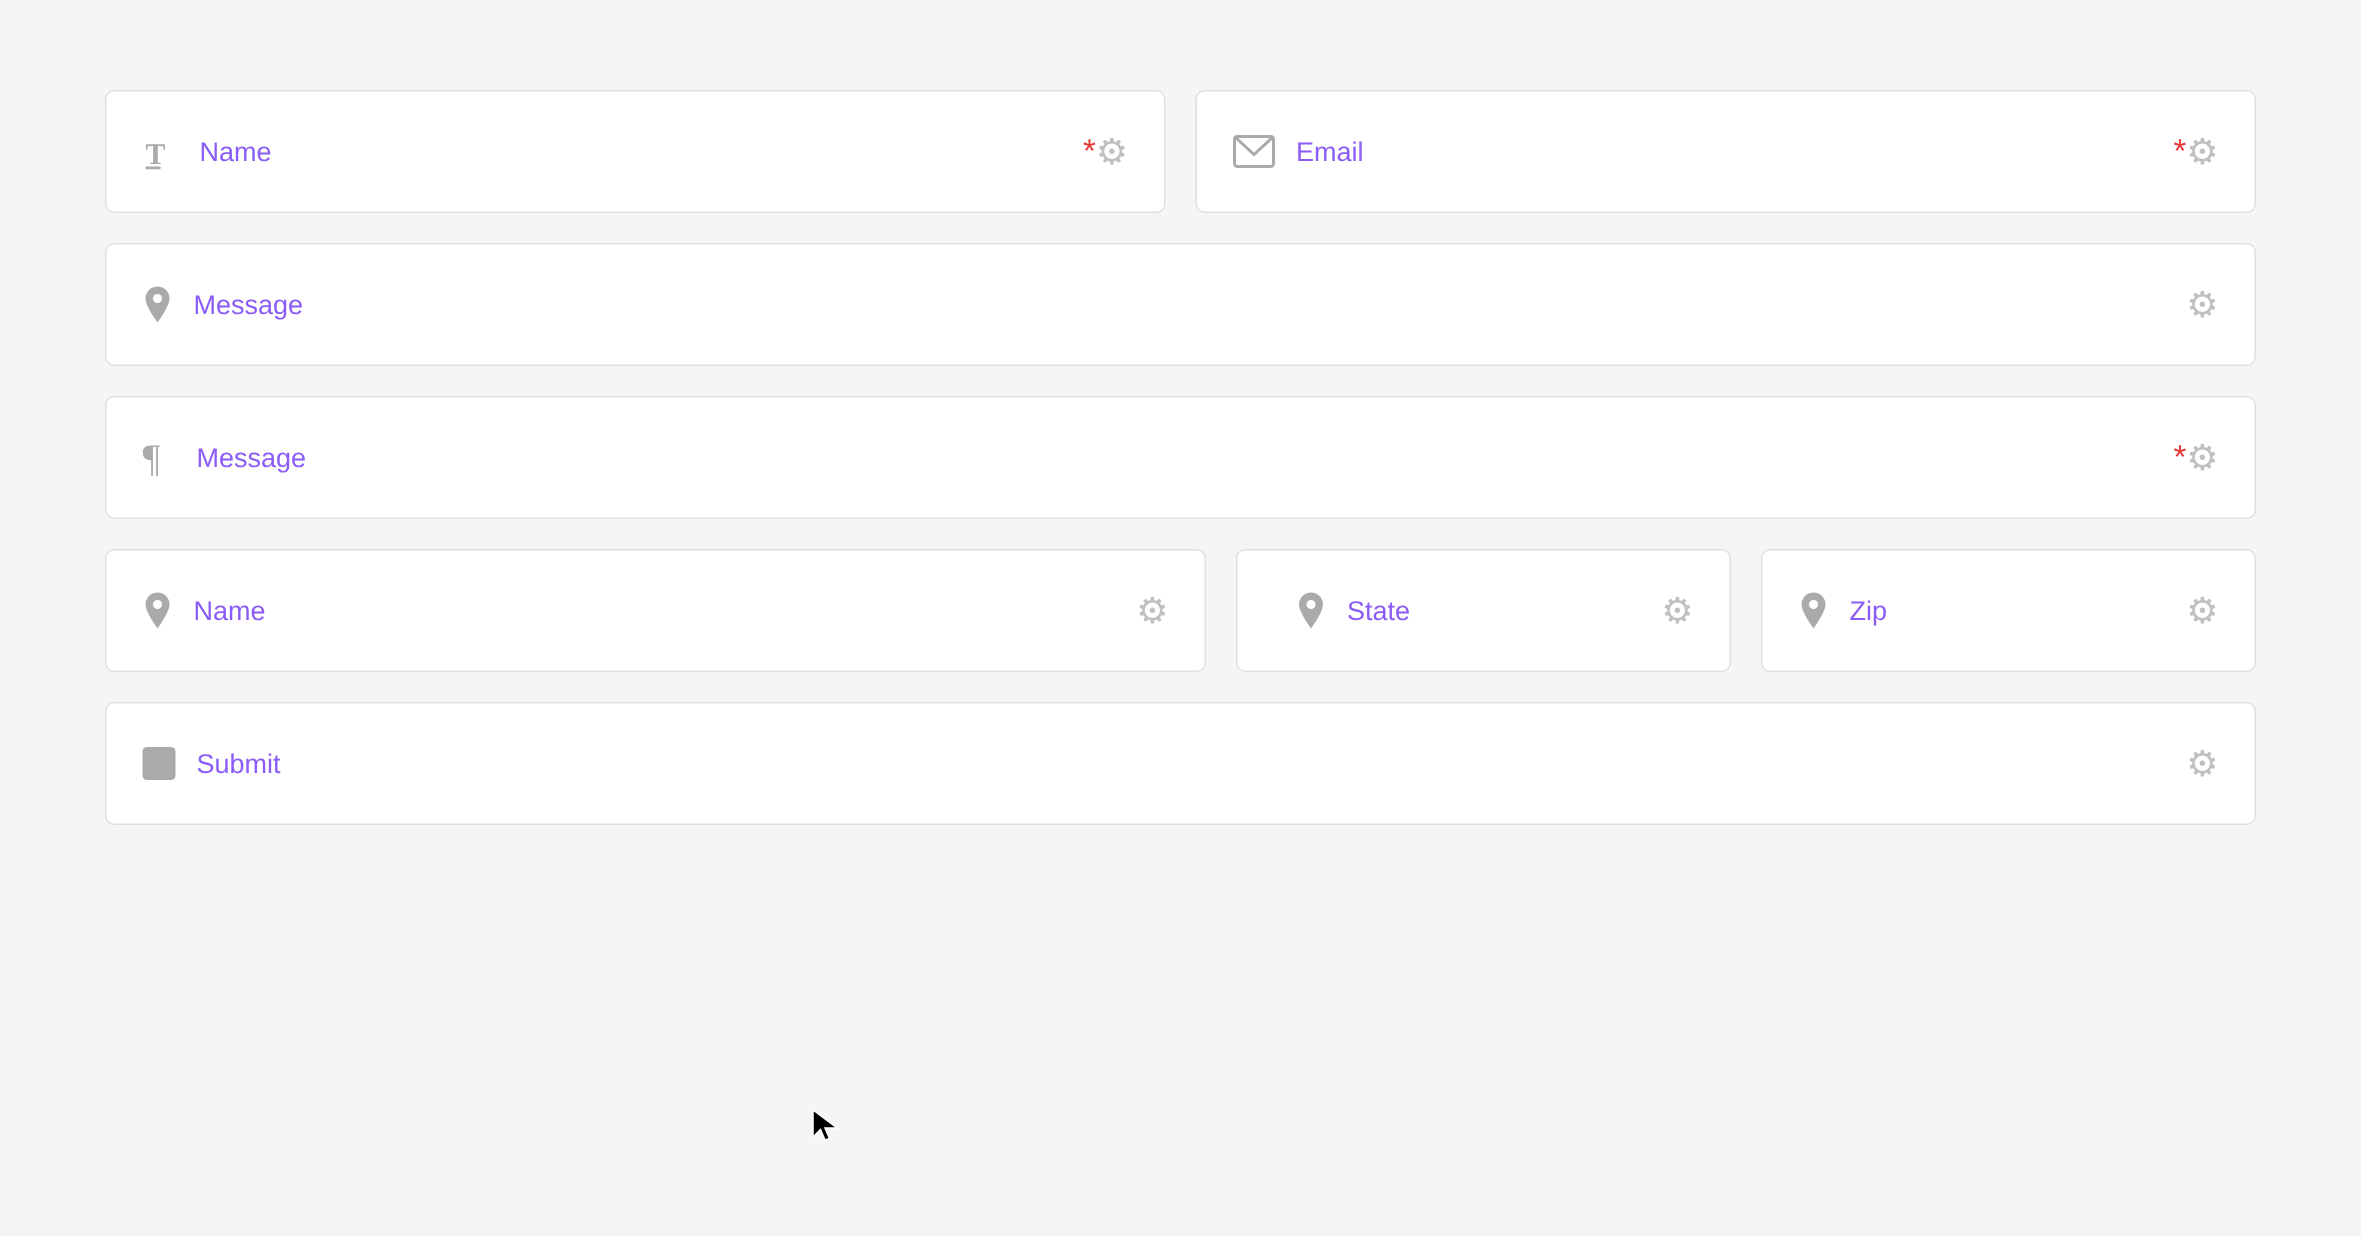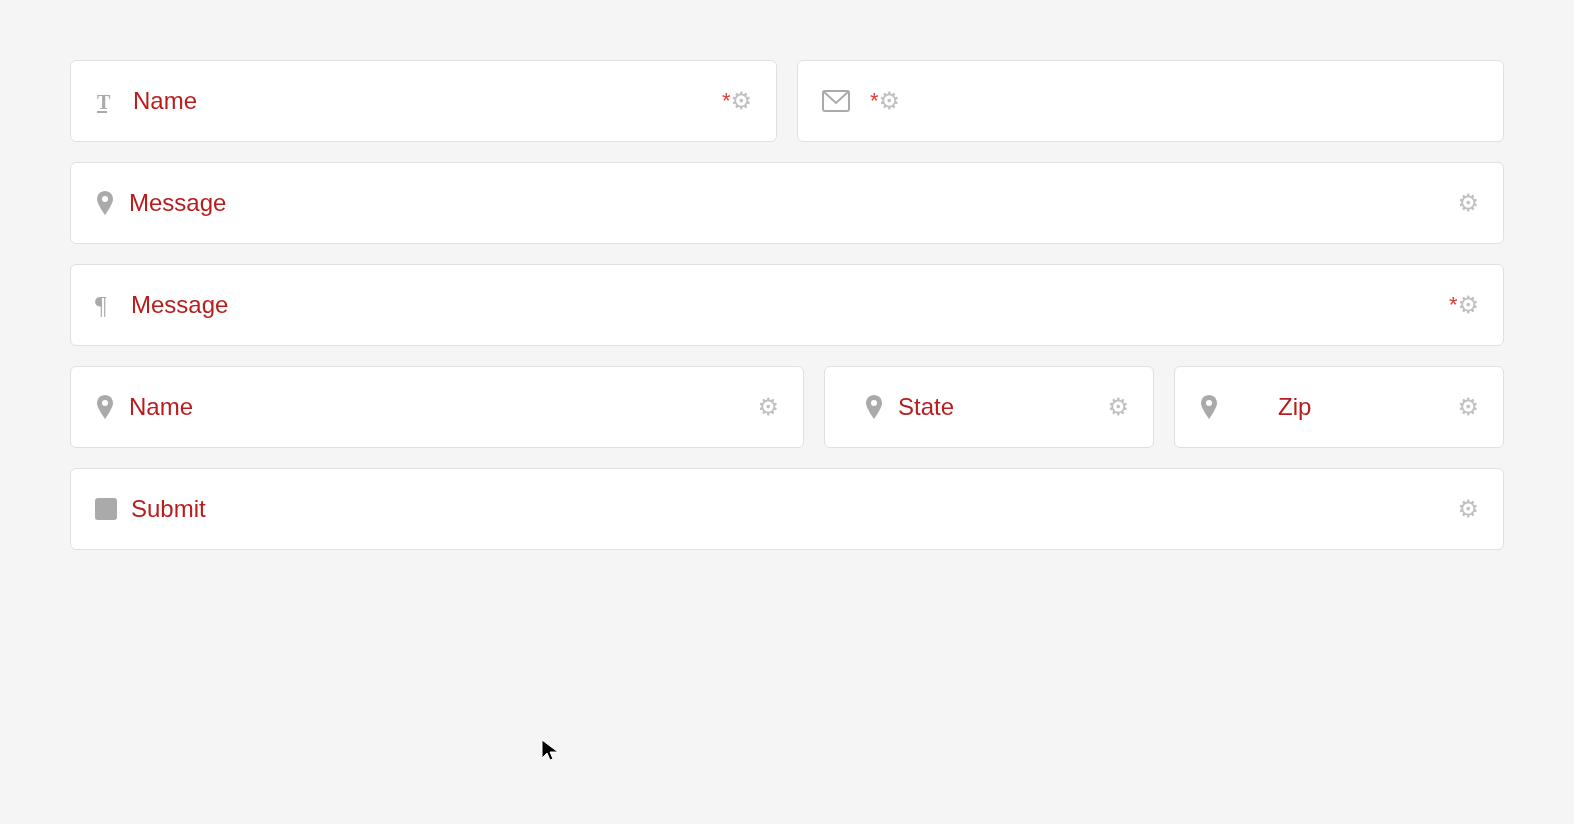--- a/index.html
+++ b/index.html
@@ -41,22 +41,22 @@
     .field-icon {
       color: #aaaaaa;
       font-size: 22px;
       margin-right: 14px;
       flex-shrink: 0;
       display: flex;
       align-items: center;
     }
 
     .field-label {
-      font-size: 24px;
-      color: #b91c1c;
+      font-size: 18px;
+      color: #8b5cf6;
       flex: 1;
     }
 
     .required-star {
       color: #e53935;
       margin-left: 6px;
       font-size: 22px;
     }
 
     .gear-icon {
@@ -104,20 +104,21 @@
       <span class="gear-icon">⚙</span>
     </div>
 
     <div class="field-card">
       <div class="field-icon">
         <svg width="28" height="22" viewBox="0 0 28 22" fill="none" stroke="#aaaaaa" stroke-width="2">
           <rect x="1" y="1" width="26" height="20" rx="2" ry="2"></rect>
           <polyline points="1,1 14,13 27,1"></polyline>
         </svg>
       </div>
+      <span class="field-label">Email</span>
       <span class="required-star">*</span>
       <span class="gear-icon">⚙</span>
     </div>
   </div>
 
   <div class="row">
     <div class="field-card">
       <div class="field-icon">
         <svg width="20" height="26" viewBox="0 0 20 26" fill="none">
           <path d="M10 1C5.58 1 2 4.58 2 9c0 5.25 8 16 8 16s8-10.75 8-16c0-4.42-3.58-8-8-8z" fill="#aaaaaa"></path>
@@ -159,21 +160,21 @@
       <div class="field-icon">
         <svg width="20" height="26" viewBox="0 0 20 26" fill="none">
           <path d="M10 1C5.58 1 2 4.58 2 9c0 5.25 8 16 8 16s8-10.75 8-16c0-4.42-3.58-8-8-8z" fill="#aaaaaa"></path>
           <circle cx="10" cy="9" r="3" fill="white"></circle>
         </svg>
       </div>
       <span class="field-label">State</span>
       <span class="gear-icon">⚙</span>
     </div>
 
-    <div class="field-card" style="flex: 0 0 330px; gap: 45px;">
+    <div class="field-card" style="flex: 0 0 330px;">
       <div class="field-icon">
         <svg width="20" height="26" viewBox="0 0 20 26" fill="none">
           <path d="M10 1C5.58 1 2 4.58 2 9c0 5.25 8 16 8 16s8-10.75 8-16c0-4.42-3.58-8-8-8z" fill="#aaaaaa"></path>
           <circle cx="10" cy="9" r="3" fill="white"></circle>
         </svg>
       </div>
       <span class="field-label">Zip</span>
       <span class="gear-icon">⚙</span>
     </div>
   </div>

